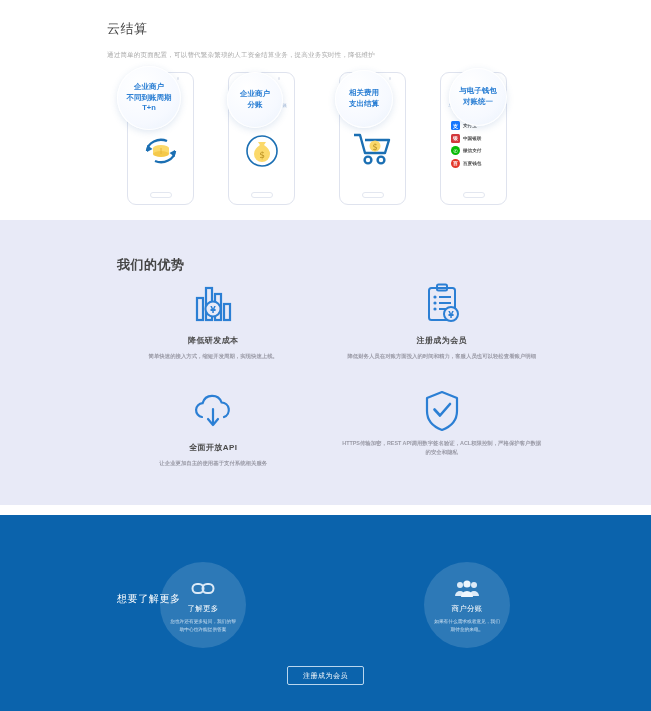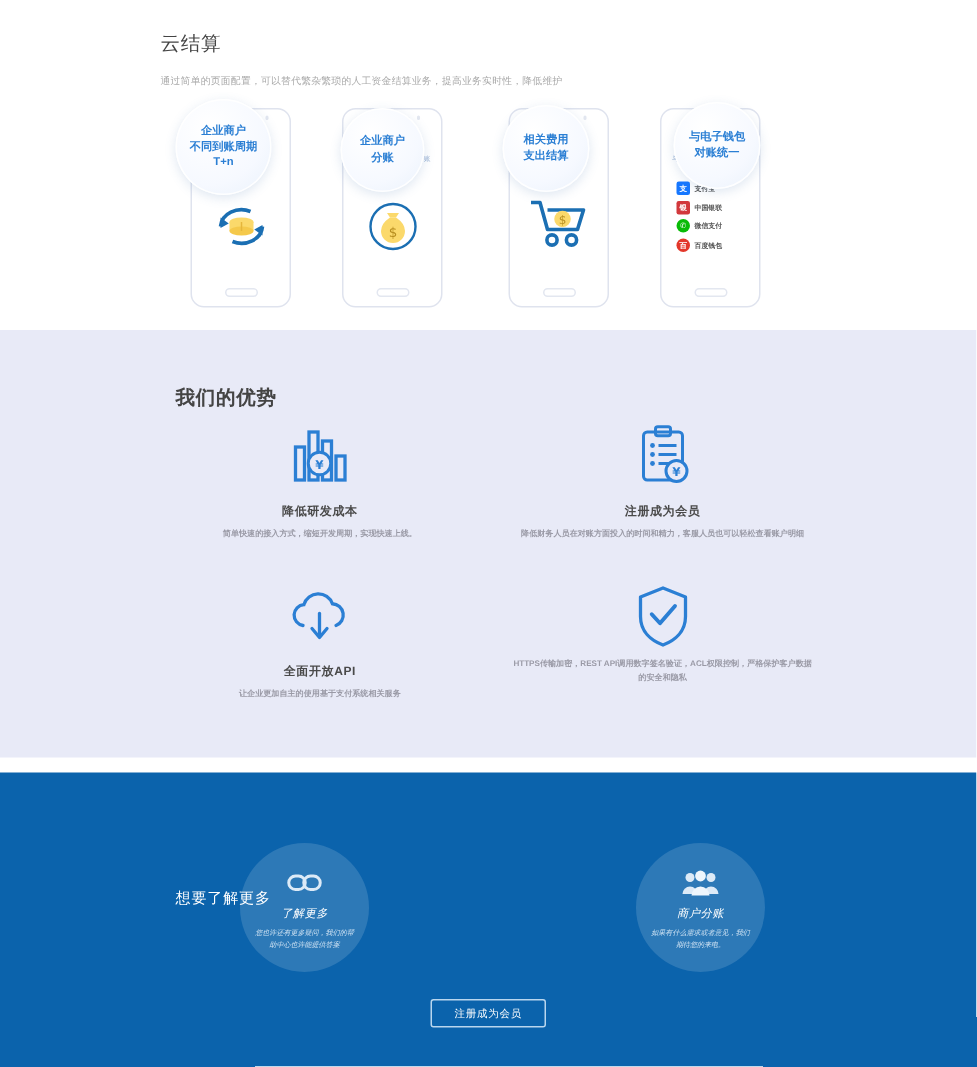--- a/index.html
+++ b/index.html
@@ -93,21 +93,21 @@
   .sec-cta {
     position: absolute; left: 0; top: 515px; width: 651px; height: 196px;
     background: #0b63ac; overflow: hidden;
   }
   .cta-title {
     position: absolute; left: 117px; top: 29px;
     font-size: 10px; color: #ffffff; letter-spacing: .6px; margin-top: 48px;
   }
   .circles {
     position: absolute; left: 160px; top: 562px; width: 350px; height: 86px;
-    display: flex; justify-content: space-between; font-style: italic;
+    display: flex; justify-content: space-between;
   }
   .circle {
     width: 86px; height: 86px; border-radius: 50%;
     background: rgba(255,255,255,.14);
     display: flex; flex-direction: column; align-items: center; justify-content: center;
     text-align: center; padding: 0 9px;
   }
   .circle .c-icon { height: 22px; display: flex; align-items: flex-end; justify-content: center; }
   .circle .c-h { font-size: 7.5px; color: #fff; margin-top: 6px; letter-spacing: .3px; }
   .circle .c-p { font-size: 4.7px; color: #cfe2f3; margin-top: 4px; line-height: 1.6; }

